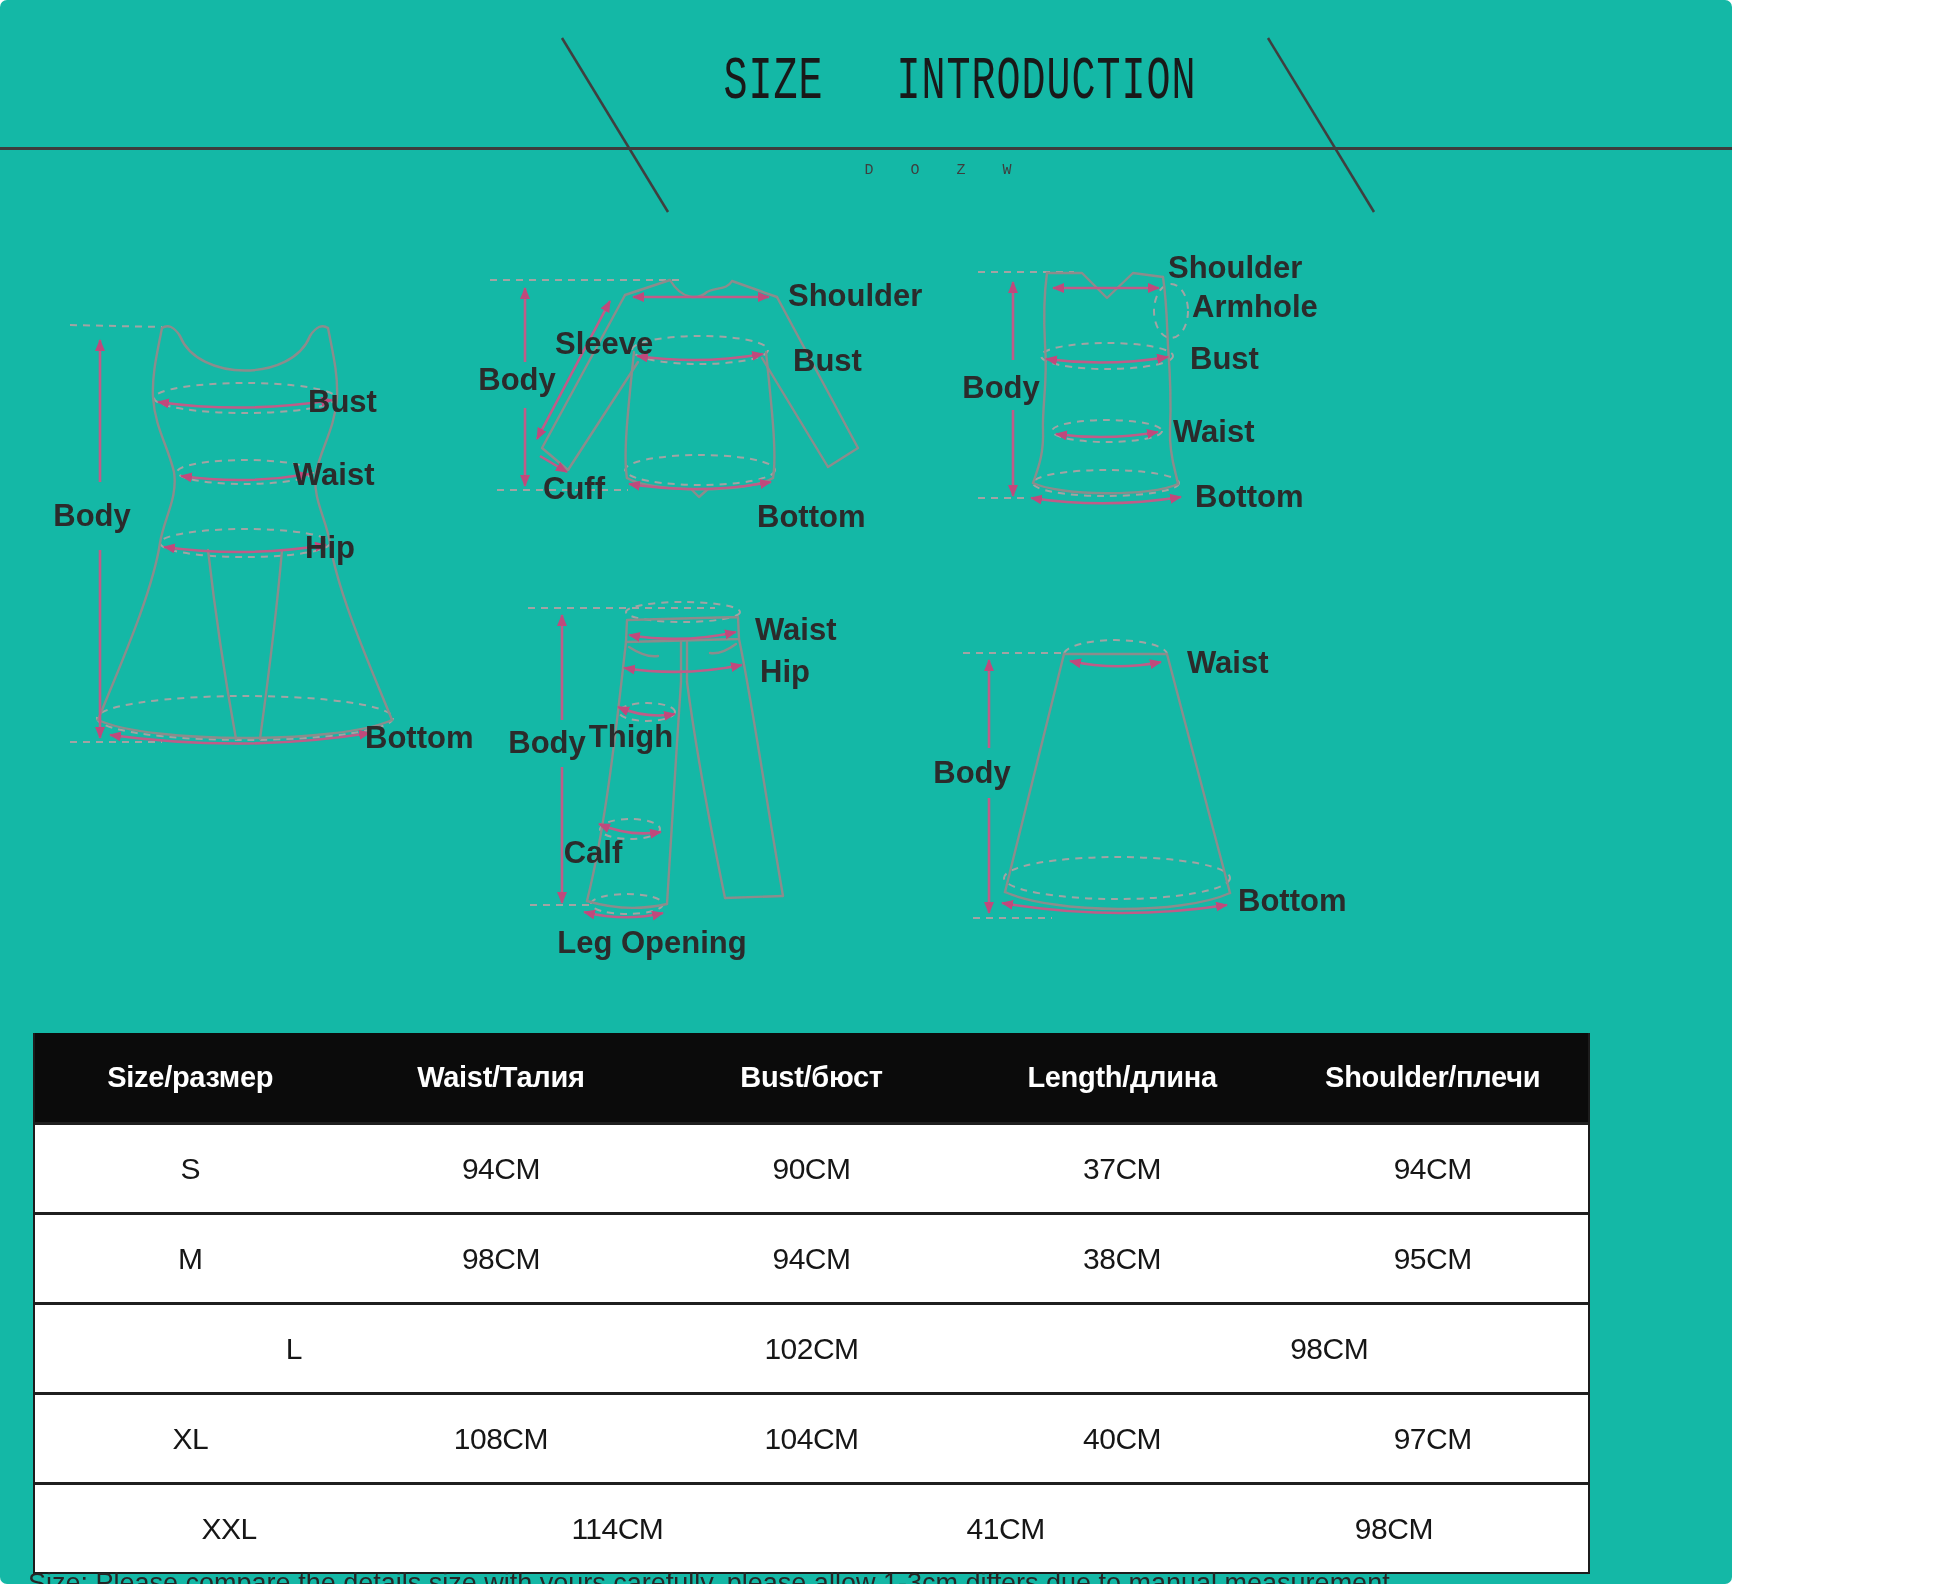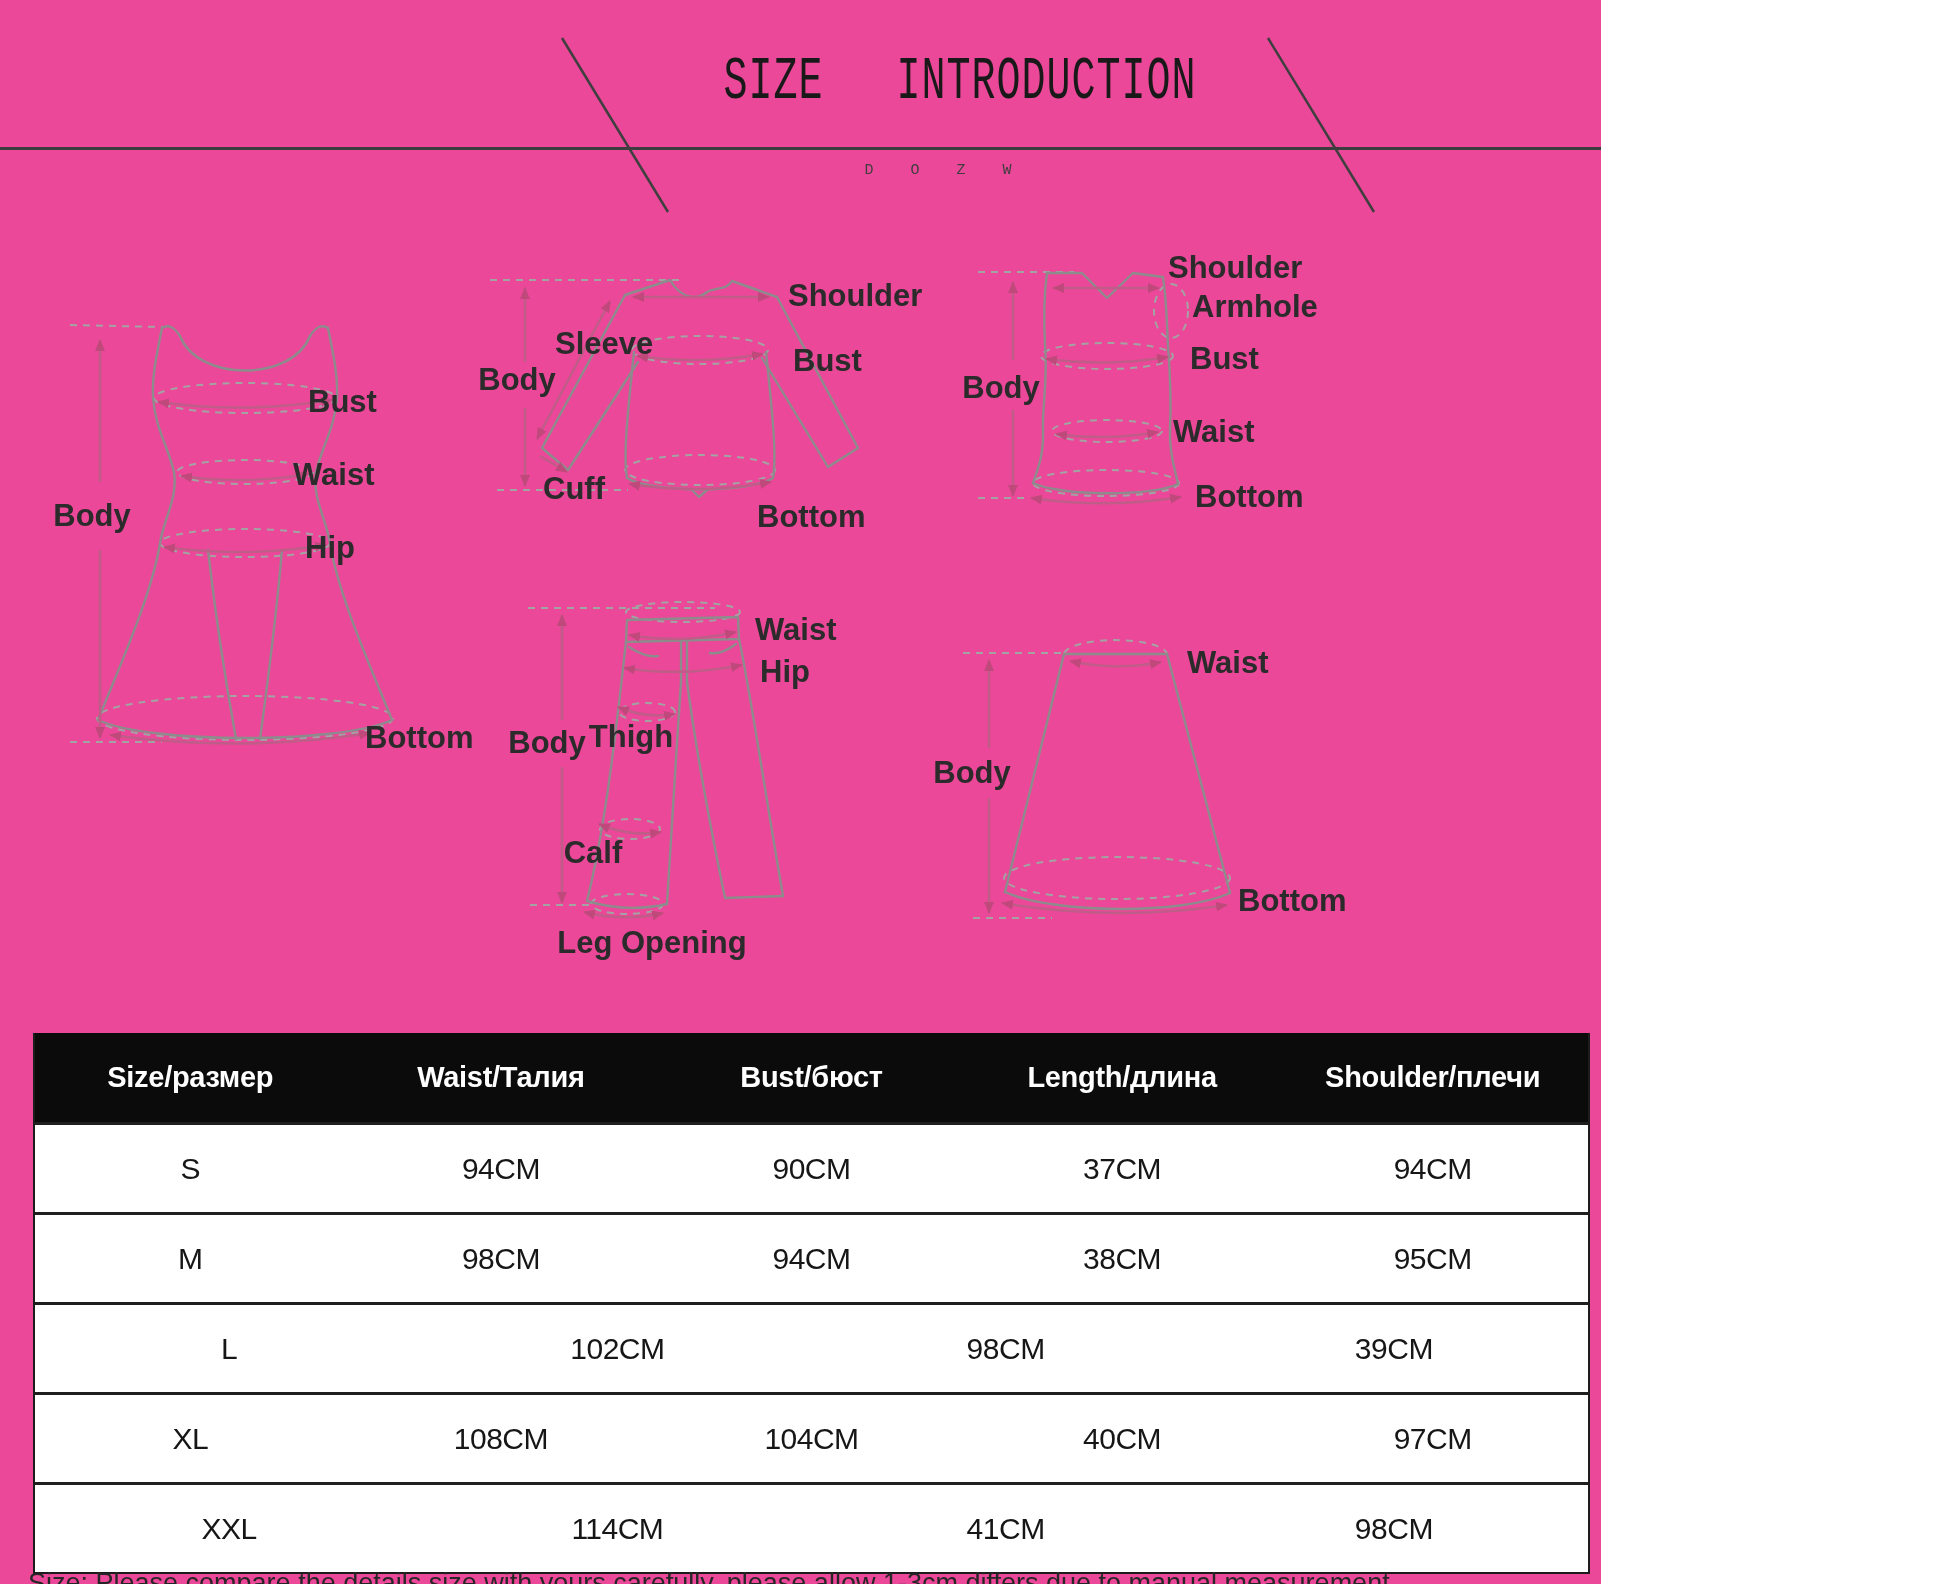--- a/index.html
+++ b/index.html
@@ -1,17 +1,17 @@
 <!DOCTYPE html>
 <html><head>
 <meta charset="utf-8">
 <style>
   html,body{margin:0;padding:0;background:#fff;}
-  .page{position:relative;width:1601px;height:1584px;background:#ec4899;overflow:hidden;
-        font-family:"Liberation Sans",sans-serif;}
+  .page{position:relative;width:1732px;height:1584px;background:#14b8a6;overflow:hidden;
+        font-family:"Liberation Sans",sans-serif;border-radius:7px;}
   svg{overflow:visible;display:block;}
 
   
   .hdr-title{position:absolute;top:64px;left:0;width:1920px;text-align:center;
              font-family:"Liberation Mono",monospace;font-size:40px;color:#191919;
              letter-spacing:1px;word-spacing:48px;transform:scaleY(1.55);transform-origin:center 70%;}
   .hdr-line{position:absolute;top:147px;left:0;width:1882px;height:3px;background:#3d3d3d;}
   .hdr-brand{position:absolute;top:162px;left:0;width:1890px;text-align:center;
              font-family:"Liberation Mono",monospace;font-size:15px;letter-spacing:14px;color:#3e3e3e;}
 
@@ -227,21 +227,20 @@
       <div class="c">M</div>
       <div class="c">98CM</div>
       <div class="c">94CM</div>
       <div class="c">38CM</div>
       <div class="c">95CM</div>
     </div>
     <div class="trow">
       <div class="c">L</div>
       <div class="c">102CM</div>
       <div class="c">98CM</div>
-      <div class="c">39CM</div>
     </div>
     <div class="trow">
       <div class="c">XL</div>
       <div class="c">108CM</div>
       <div class="c">104CM</div>
       <div class="c">40CM</div>
       <div class="c">97CM</div>
     </div>
     <div class="trow">
       <div class="c">XXL</div>

